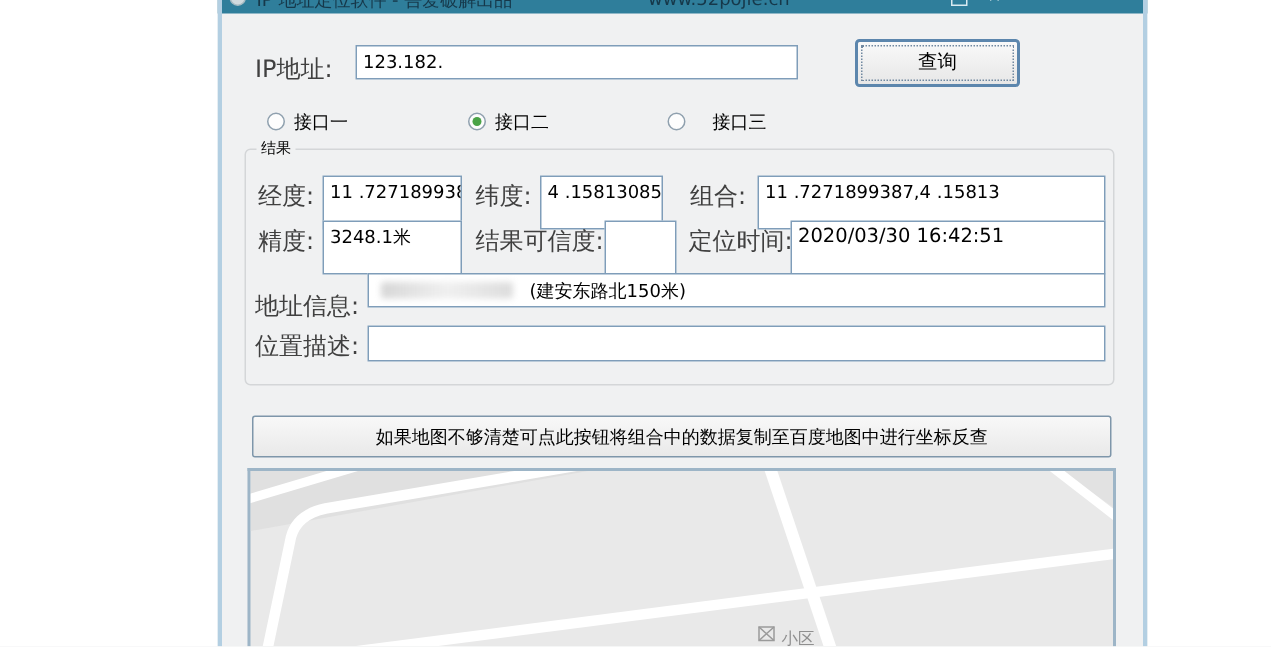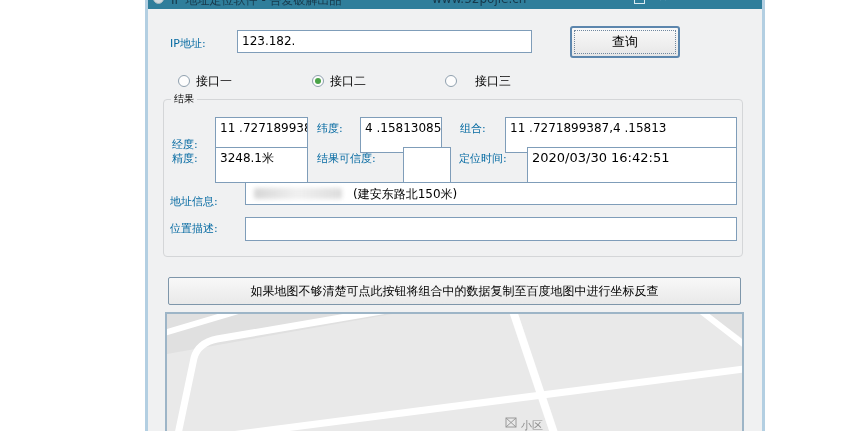--- a/index.html
+++ b/index.html
@@ -32,21 +32,21 @@
   .title-url  { position: absolute; left: 287px; top: 3px; font-size: 12px; color: #16384a; white-space: nowrap; }
   .btn-max {
     position: absolute; left: 489px; top: 5px; width: 11px; height: 10px;
     border: 1px solid #d9eaf1; background: transparent;
   }
   .btn-close {
     position: absolute; left: 511px; top: 2px; font-size: 11px; color: #eef6f9;
     width: 14px; text-align: center; line-height: 14px;
   }
 
-  .lbl { position: absolute; font-size: 11px; white-space: nowrap; color: #0369a1; }
+  .lbl { position: absolute; font-size: 16px; white-space: nowrap; color: #404040; }
 
   .field {
     position: absolute; height: 36px; background: #fff;
     border: 1px solid #7f9db9; font-size: 12px; line-height: 16px;
     padding: 2px 4px; white-space: nowrap; overflow: hidden;
   }
 
   .btn-query {
     position: absolute; left: 425px; top: 26px; width: 110px; height: 32px;
     background: linear-gradient(#f9f9f9, #e7e7e7);
@@ -125,21 +125,21 @@
   </div>
   <div class="radio" style="left:300px;gap:12px;">
     <span class="dot"></span>
     <span>接口三</span>
   </div>
 
   <div class="groupbox">
     <span class="legend">结果</span>
   </div>
 
-  <span class="lbl" style="left:27px; top:137px;">经度:</span>
+  <span class="lbl" style="left:27px; top:121px;">经度:</span>
   <div class="field" style="left:70px; top:117px; width:93px;">11 .727189938</div>
   <span class="lbl" style="left:172px; top:121px;">纬度:</span>
   <div class="field" style="left:215px; top:117px; width:82px;">4 .1581308518</div>
   <span class="lbl" style="left:315px; top:121px;">组合:</span>
   <div class="field" style="left:360px; top:117px; width:232px;">11 .7271899387,4 .15813</div>
 
   <span class="lbl" style="left:27px; top:151px;">精度:</span>
   <div class="field" style="left:70px; top:147px; width:93px;">3248.1米</div>
   <span class="lbl" style="left:172px; top:151px;">结果可信度:</span>
   <div class="field" style="left:258px; top:147px; width:48px;"></div>

